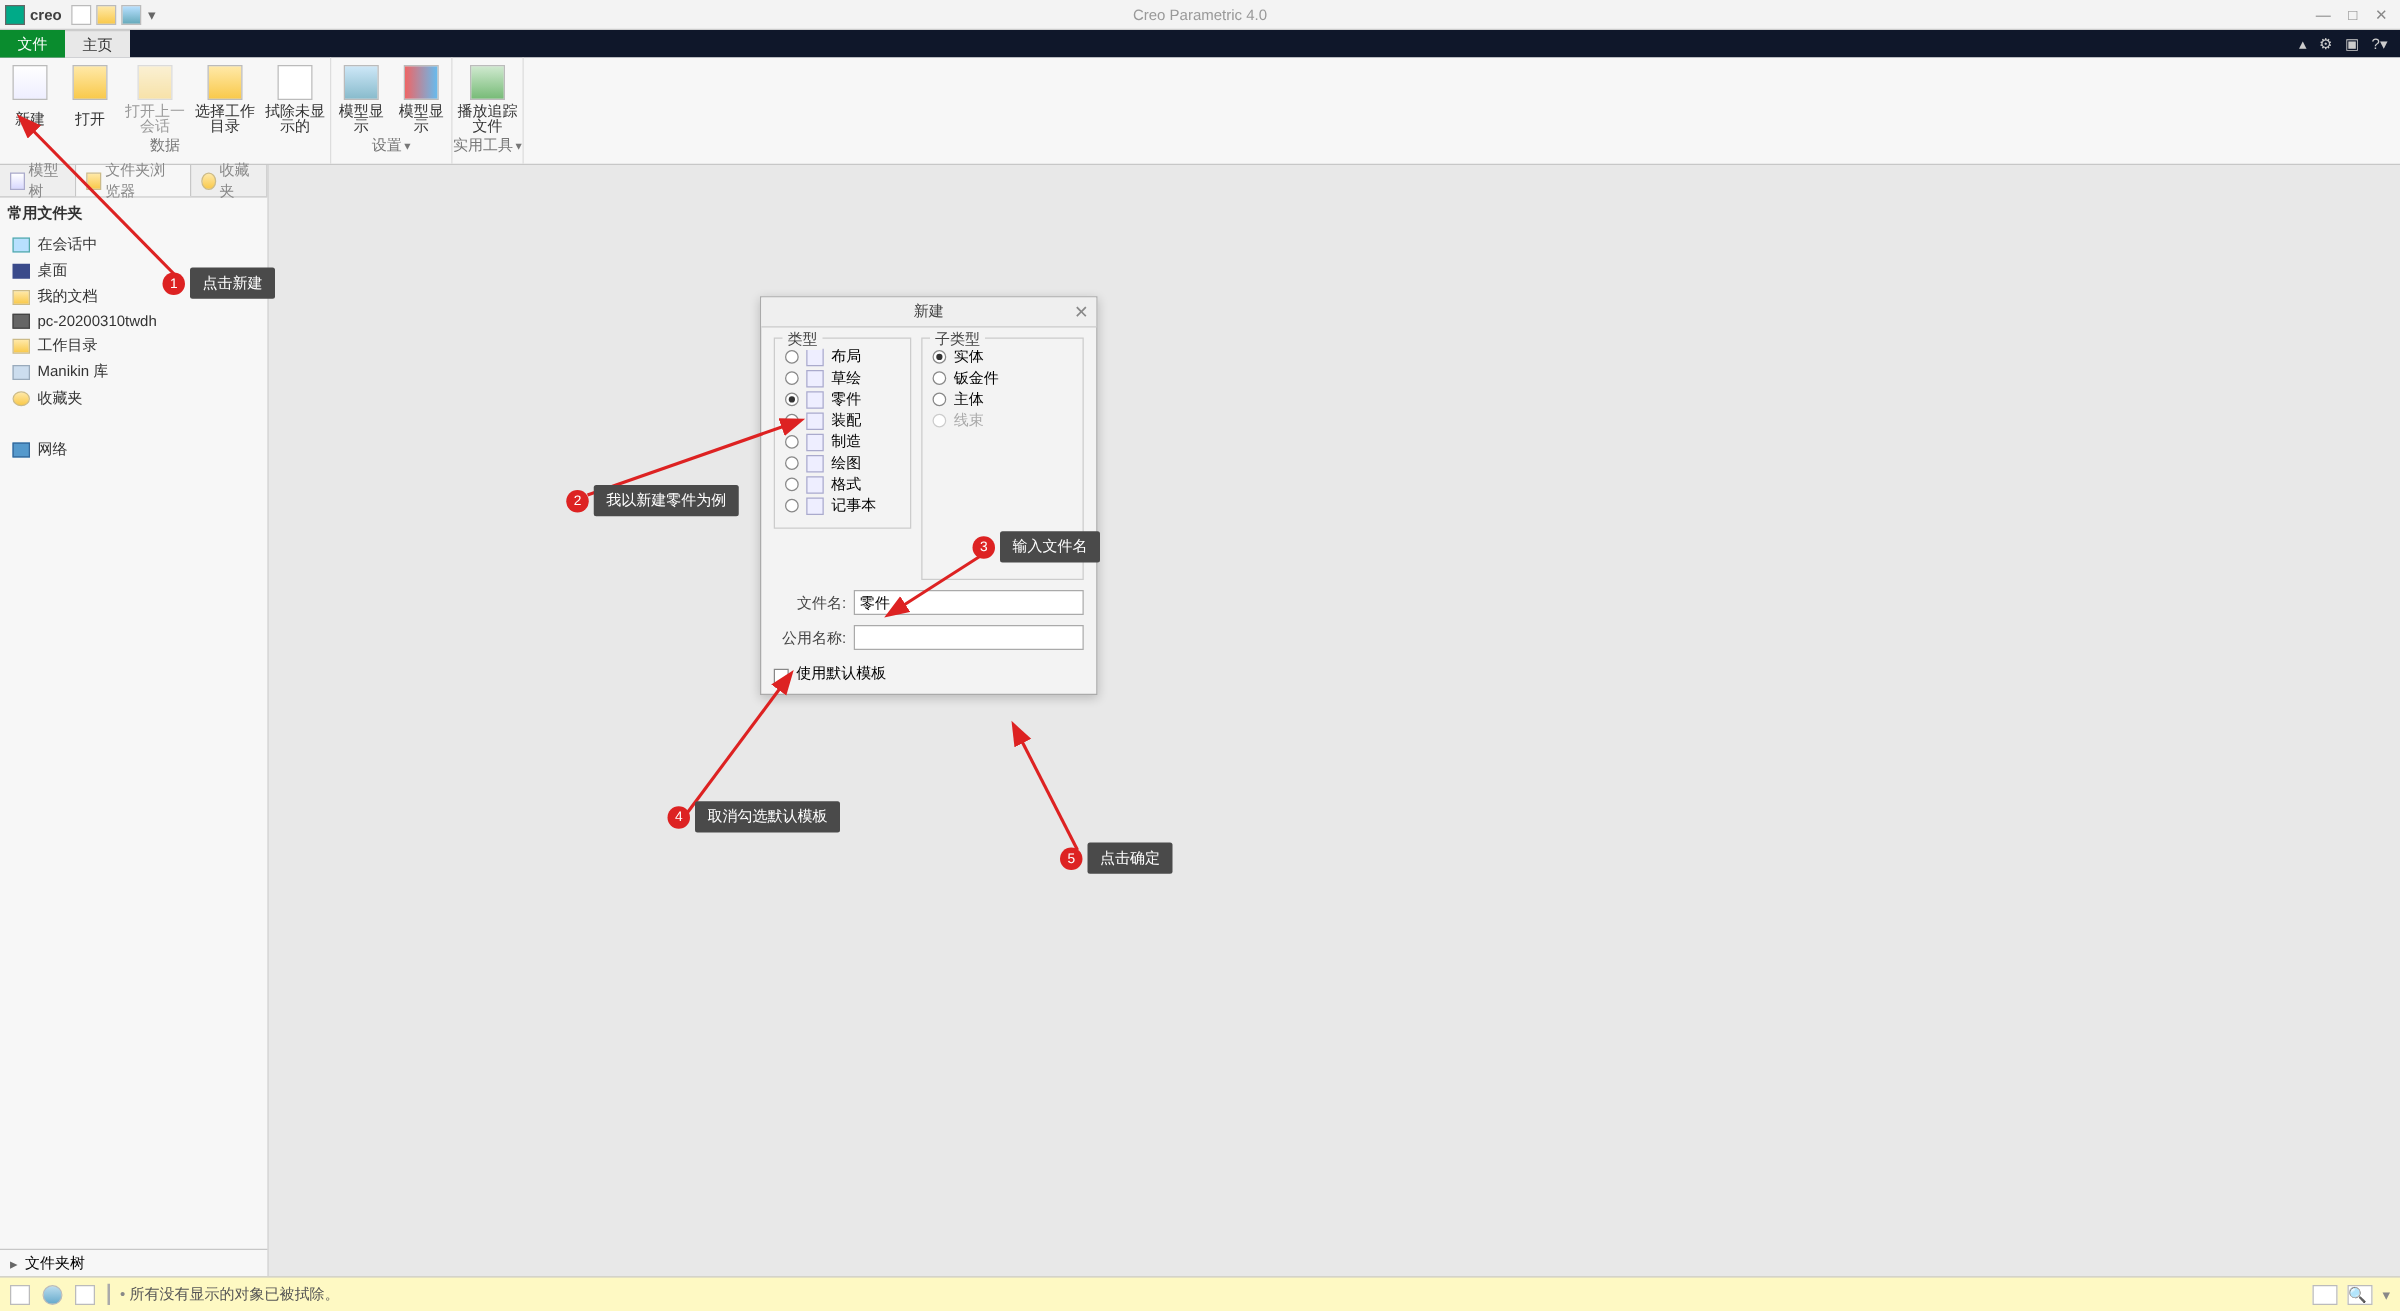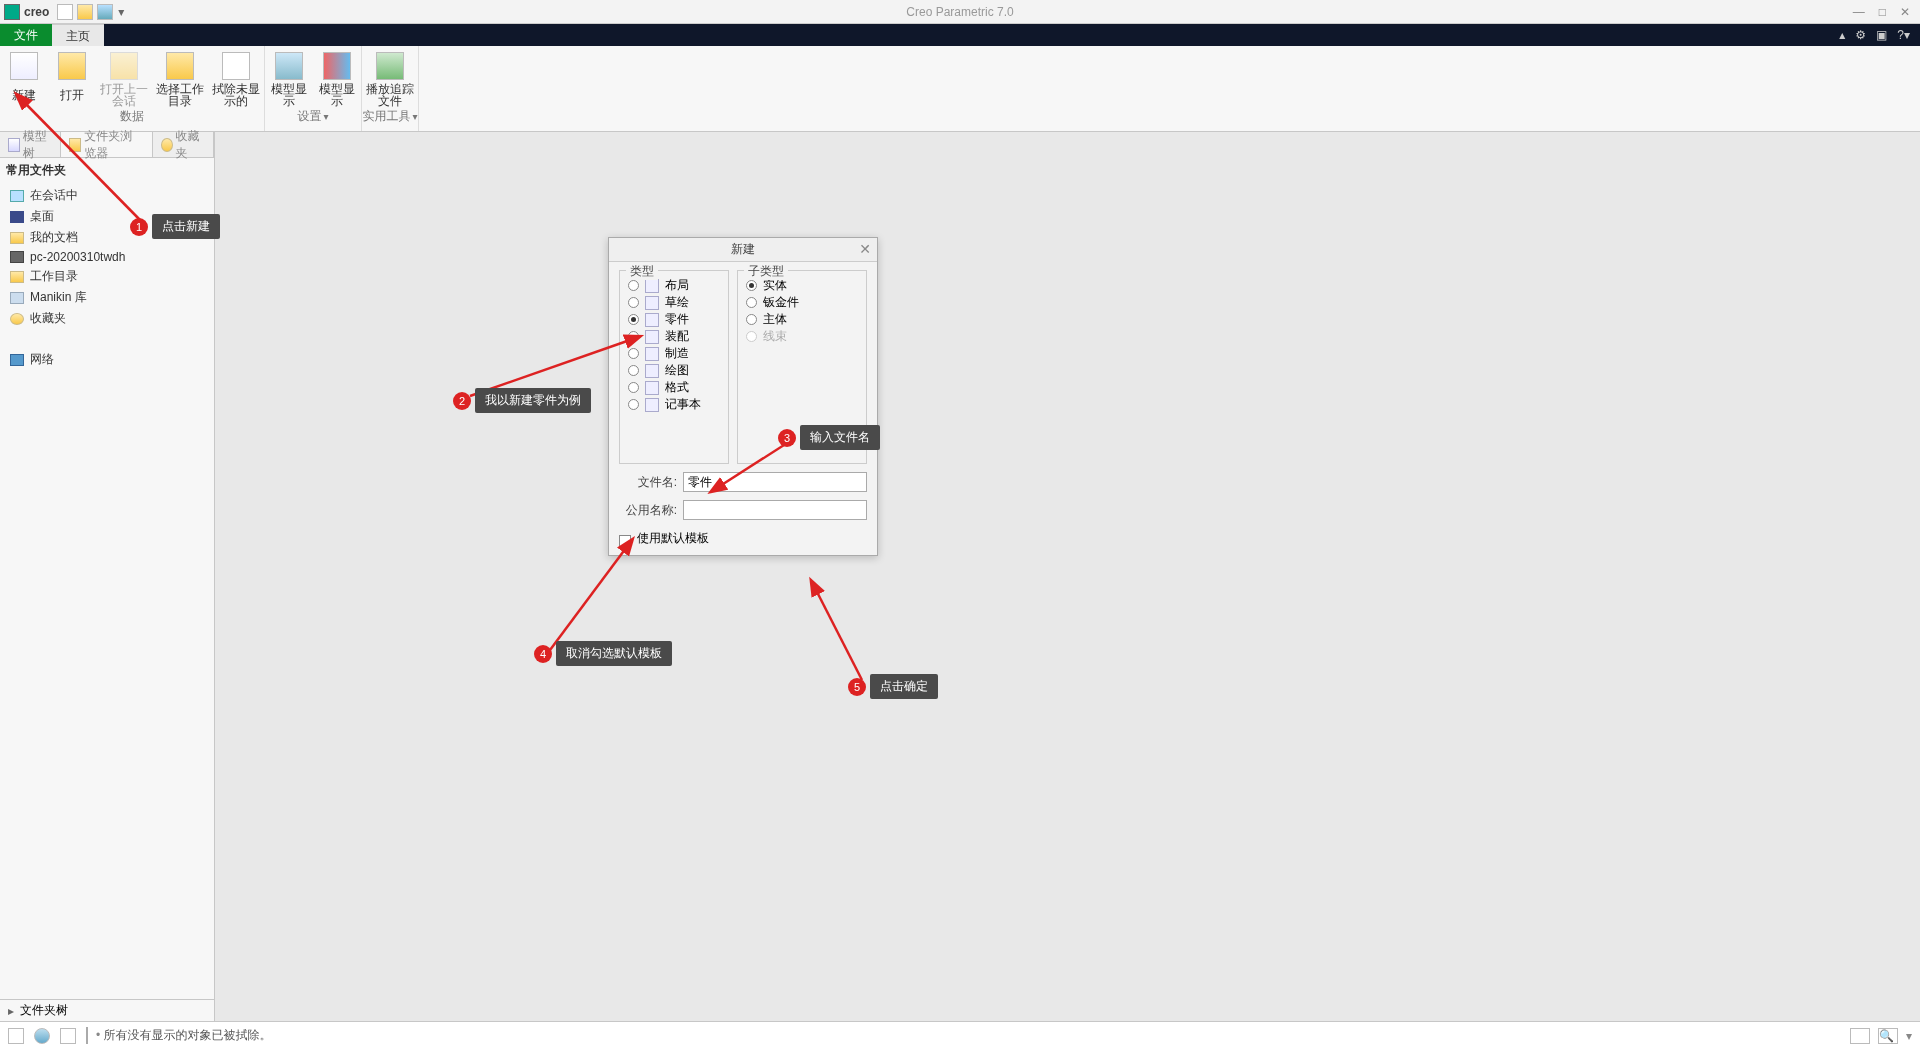--- a/index.html
+++ b/index.html
@@ -72,21 +72,21 @@
 .workspace { position:absolute; left:215px; right:0; top:132px; bottom:28px; background:#e8e8e8; }
 
 
 .dialog { position:absolute; left:608px; top:237px; width:270px; background:#f3f3f3; border:1px solid #aaa; box-shadow:0 2px 8px rgba(0,0,0,.2); }
 .dlg-title { height:24px; background:#efefef; border-bottom:1px solid #ccc; display:flex; align-items:center; justify-content:center; position:relative; color:#444; }
 .dlg-title .close { position:absolute; right:6px; top:3px; color:#888; cursor:pointer; font-size:14px; }
 .dlg-body { padding:8px 10px; }
 .dlg-row { display:flex; gap:8px; }
 .fieldset { border:1px solid #ccc; padding:6px 8px 8px; position:relative; flex:1; }
 .fieldset .legend { position:absolute; top:-8px; left:6px; background:#f3f3f3; padding:0 4px; color:#444; }
-.fieldset.types { width:110px; flex:0 0 110px; height:194px; }
+.fieldset.types { width:110px; flex:0 0 110px; height:153px; }
 .fieldset.subtypes { height:194px; }
 .radio-line { display:flex; align-items:center; gap:6px; height:17px; }
 .radio { width:11px; height:11px; border:1px solid #888; border-radius:50%; background:#fff; display:flex; align-items:center; justify-content:center; }
 .radio.sel::after { content:""; width:5px; height:5px; background:#333; border-radius:50%; }
 .radio.dim { border-color:#ccc; }
 .radio-line.dim { color:#aaa; }
 .type-icon { width:14px; height:14px; border:1px solid #aac; background:#eef; }
 .form-row { display:flex; align-items:center; margin-top:8px; }
 .form-row label { width:58px; text-align:right; margin-right:6px; color:#444; }
 .form-row input[type=text] { flex:1; height:20px; border:1px solid #aaa; padding:0 4px; background:#fff; }
@@ -96,41 +96,41 @@
 .btn { min-width:48px; height:22px; border:1px solid #999; background:#fdfdfd; cursor:pointer; display:flex; align-items:center; justify-content:center; }
 .btn.primary { background:#bde4f0; border-color:#5aa; }
 
 
 .anno { position:absolute; display:flex; align-items:center; pointer-events:none; }
 .anno .num { width:18px; height:18px; border-radius:50%; background:#d22; color:#fff; display:flex; align-items:center; justify-content:center; font-size:11px; margin-right:4px; }
 .anno .lbl { background:#4a4a4a; color:#fff; padding:4px 10px; border-radius:2px; white-space:nowrap; }
 svg.arrows { position:absolute; left:0; top:0; width:1920px; height:1049px; pointer-events:none; }
 
 
-.statusbar { position:absolute; left:0; right:0; bottom:0; height:28px; background:#ffffff; border-top:1px solid #c7c7c7; display:flex; align-items:center; padding:0 8px; gap:10px; }
+.statusbar { position:absolute; left:0; right:0; bottom:0; height:28px; background:#fef9c3; border-top:1px solid #c7c7c7; display:flex; align-items:center; padding:0 8px; gap:10px; }
 .statusbar .sicon { width:16px; height:16px; border:1px solid #bbb; background:#fff; }
 .statusbar .sicon.globe { border-radius:50%; background:linear-gradient(#bde,#6ac); }
 .statusbar .msg { color:#555; border-left:2px solid #aaa; padding-left:8px; }
 .statusbar .msg::before { content:"• "; color:#888; }
 .statusbar .right { margin-left:auto; display:flex; gap:8px; align-items:center; }
 .statusbar .sbtn { width:20px; height:16px; border:1px solid #bbb; background:#fff; }
 </style>
 </head>
 <body>
 
 <div class="titlebar">
   <div class="logo"></div>
   <div class="brand">creo</div>
   <div class="qat">
     <div class="qbtn"></div>
     <div class="qbtn folder"></div>
     <div class="qbtn save"></div>
     <div class="qdrop">▾</div>
   </div>
-  <div class="apptitle">Creo Parametric 7.0</div>
+  <div class="apptitle">Creo Parametric 4.0</div>
   <div class="wincontrols">
     <span>—</span>
     <span>□</span>
     <span>✕</span>
   </div>
 </div>
 
 <div class="menubar">
   <div class="menutab file">文件</div>
   <div class="menutab home">主页</div>

